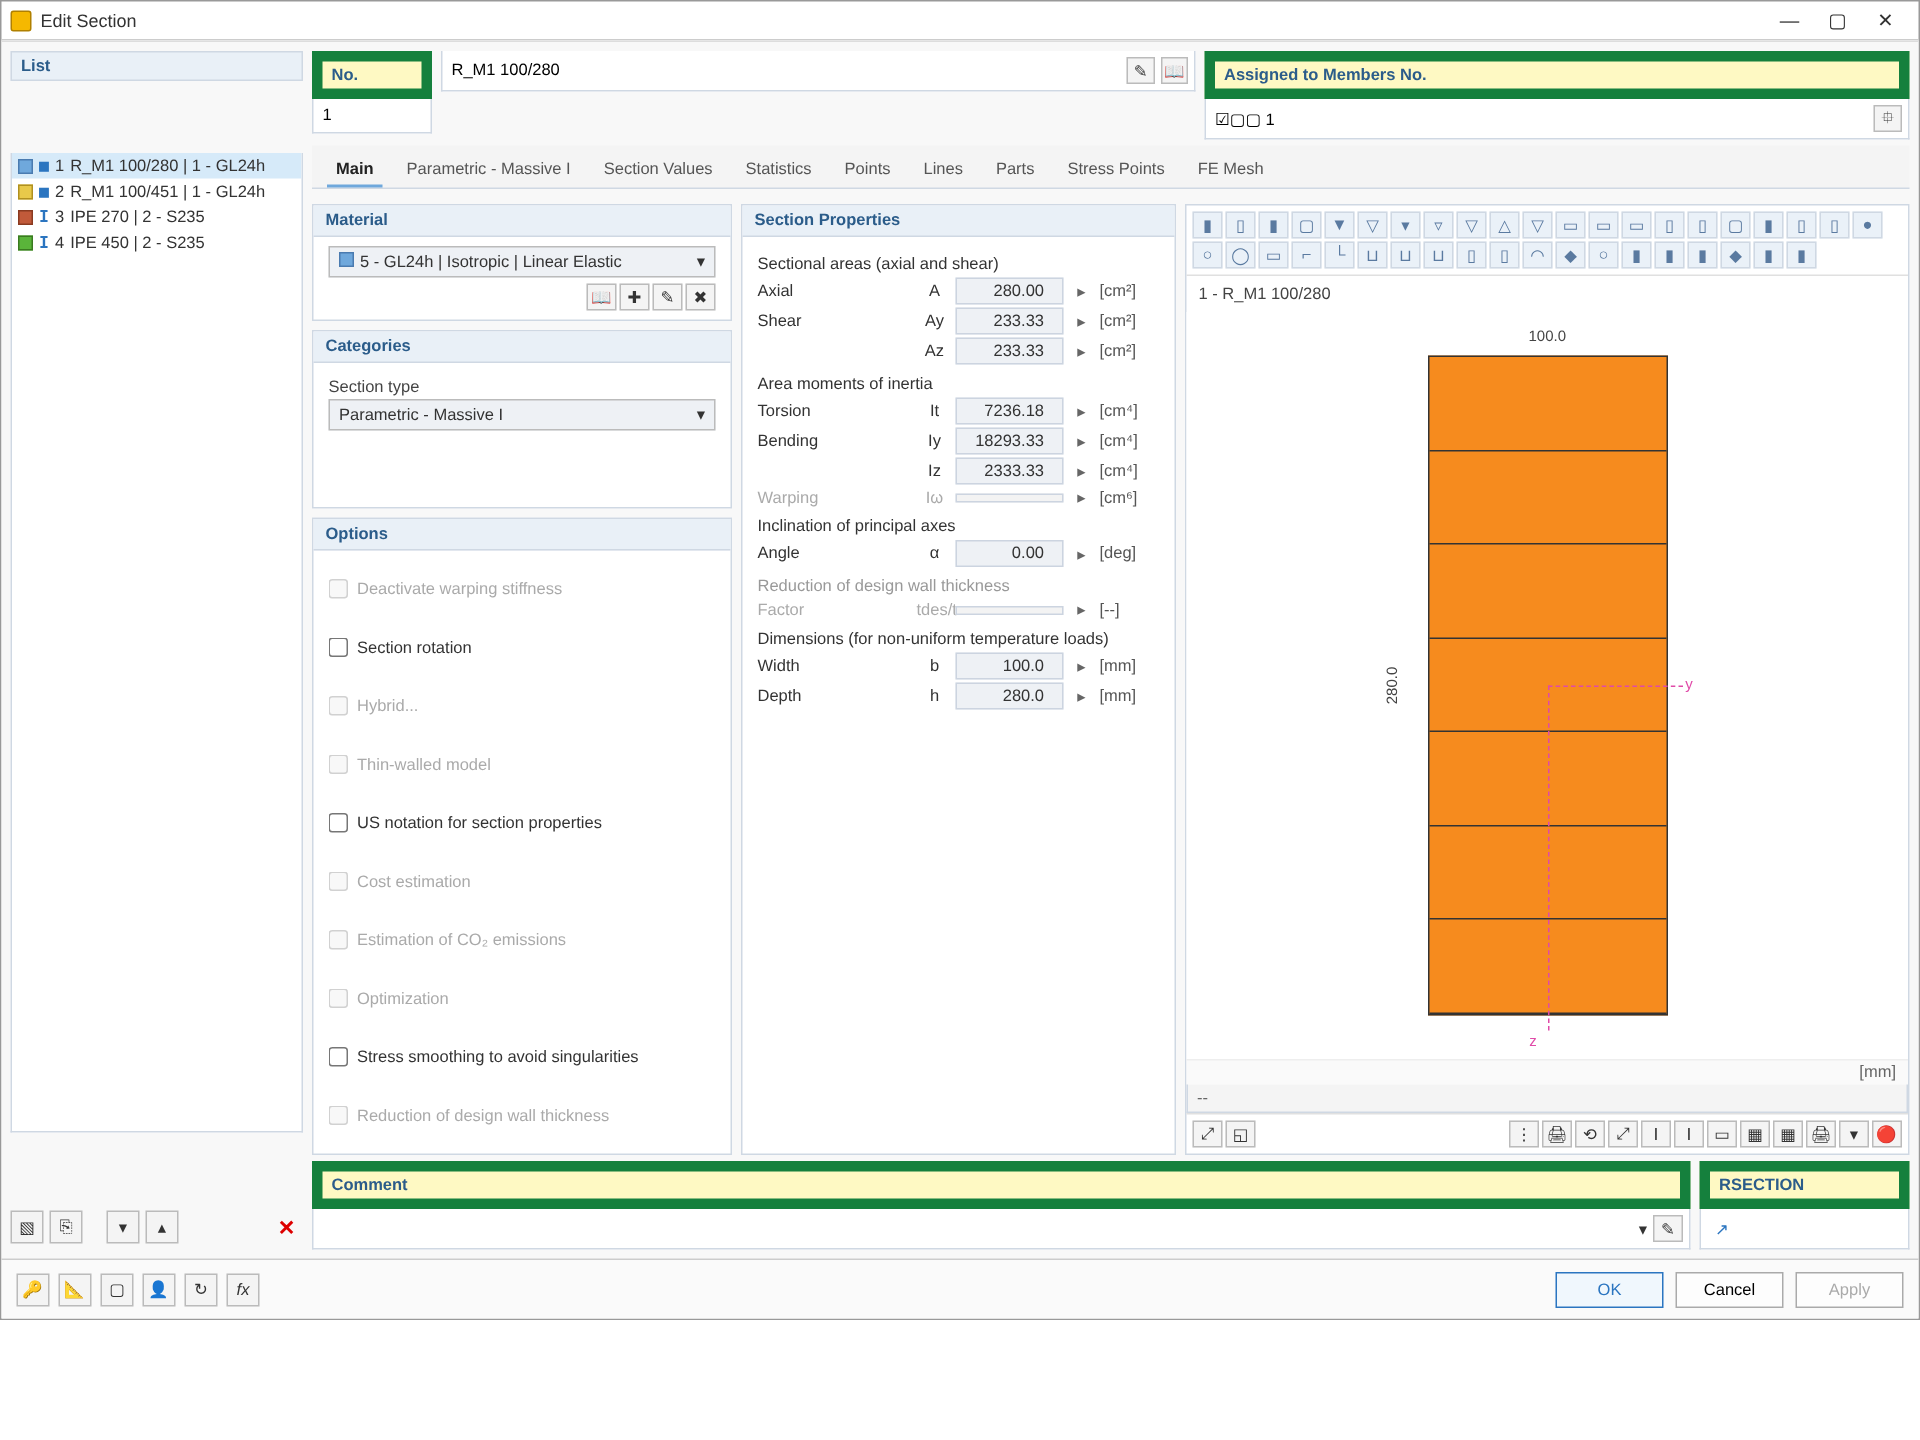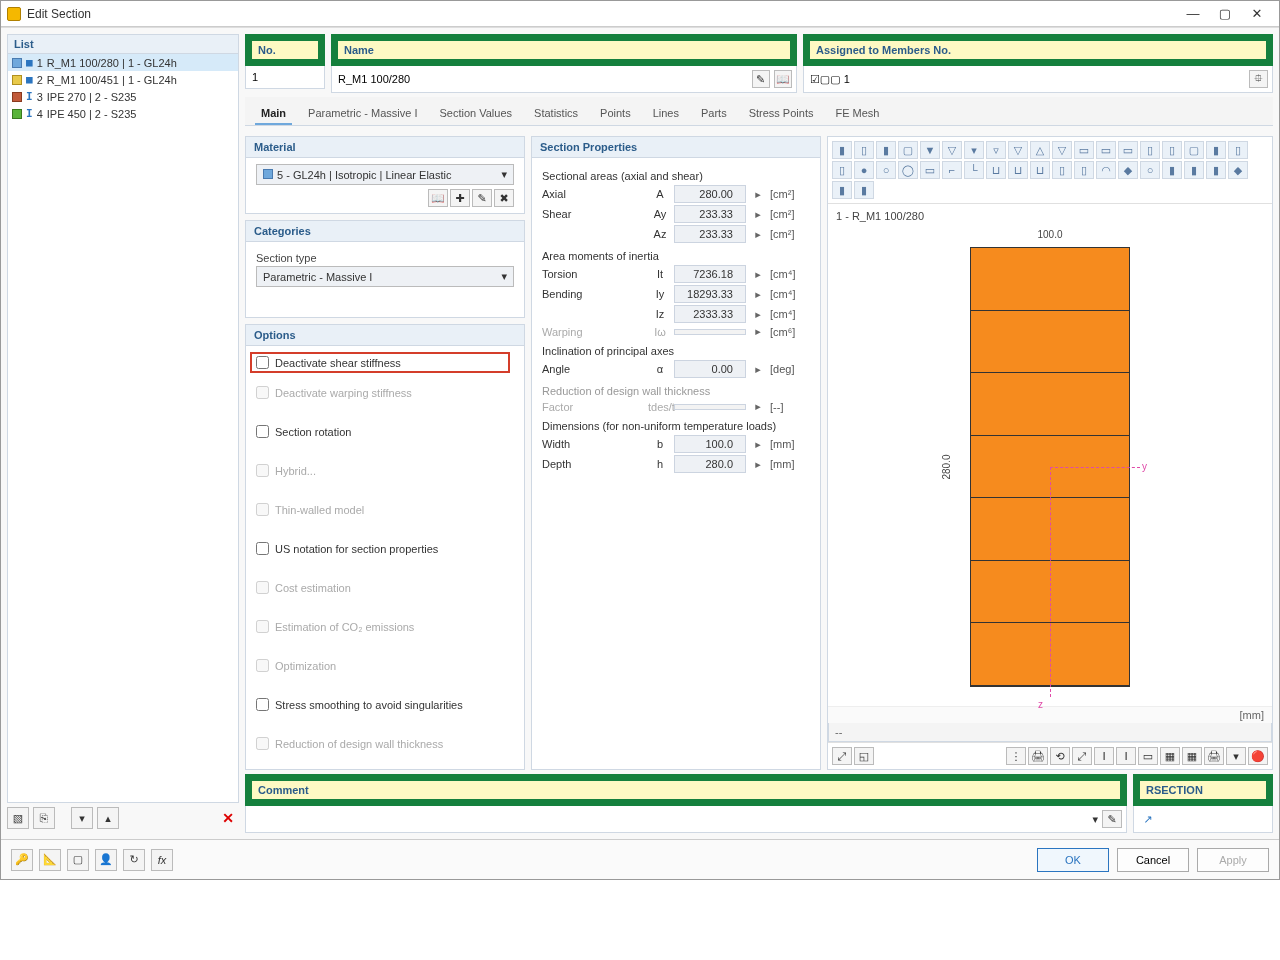--- a/index.html
+++ b/index.html
@@ -3,21 +3,21 @@
 <meta charset="utf-8">
 <style>
 * { box-sizing: border-box; font-family: "Segoe UI", Tahoma, sans-serif; font-size: 11px; }
 body { margin: 0; background: #fff; color: #333; }
 .window { width: 1280px; height: 880px; border: 1px solid #999; background: #fff; display: flex; flex-direction: column; }
 .titlebar { height: 26px; display: flex; align-items: center; padding: 0 6px; border-bottom: 1px solid #ccc; }
 .titlebar .icon { width: 14px; height: 14px; background: #f5b800; border-radius: 2px; margin-right: 6px; border:1px solid #b08000;}
 .titlebar .title { flex: 1; font-size: 12px; }
 .titlebar .wbtn { width: 32px; height: 20px; display:flex; align-items:center; justify-content:center; font-size:13px; cursor:pointer;}
 .body { flex:1; display:flex; border-top:1px solid #ddd; background:#f8f8f8; padding:6px; gap:6px;}
-.left-col { width:232px; display:flex; flex-direction:column;}
+.left-col { width:195px; display:flex; flex-direction:column;gap:48px;}
 .panel-head { background:#e9f0f7; border:1px solid #cfd8e3; padding:3px 6px; color:#2b5c8a; font-weight:600;}
 .panel-body { background:#fff; border:1px solid #cfd8e3; border-top:none; flex:1; overflow:auto;}
 .list-item { display:flex; align-items:center; gap:4px; padding:2px 4px; cursor:pointer;}
 .list-item.sel { background:#d6eaf9; }
 .sw { width:10px; height:10px; }
 .sw.blue{background:#6fa8dc;border:1px solid #4a7bb0;}
 .sw.yellow{background:#e8c94a;border:1px solid #b09020;}
 .sw.red{background:#c15a3a;border:1px solid #8a3a20;}
 .sw.green{background:#5ab43a;border:1px solid #3a7a20;}
 .ibeam { color:#2b75c0; font-weight:bold; font-family:monospace;}
@@ -127,21 +127,20 @@
 
     <div class="right-col">
       <div class="top-row">
         <div class="fieldset" style="width:80px;">
           <div class="label">No.</div>
           <div class="val">
               <input type="text" value="1" style="">
             </div>
         </div>
         <div class="fieldset" style="flex:1;">
-          <div class="label">Name</div>
           <div class="val">
             <input type="text" value="R_M1 100/280" style="">
             <span class="icon-btn" style="width:20px;height:18px">✎</span>
             <span class="icon-btn" style="width:20px;height:18px">📖</span>
           </div>
         </div>
         <div class="fieldset" style="width:470px;">
           <div class="label">Assigned to Members No.</div>
           <div class="val">
             <input type="text" value="☑▢▢ 1" style="">
@@ -186,24 +185,20 @@
               <div class="sub-label">Section type</div>
               <div class="select">
                 <span>Parametric - Massive I</span>
                 <span>▾</span>
               </div>
             </div>
           </div>
           <div class="pane" style="flex:1.4;">
             <div class="pane-head">Options</div>
             <div class="pane-body" id="options-body">
-                <div class="optrow highlight">
-                  <input type="checkbox" style="">
-                  <span>Deactivate shear stiffness</span>
-                </div>
                 <div class="optrow disabled">
                   <input type="checkbox" disabled="" style="">
                   <span>Deactivate warping stiffness</span>
                 </div>
                 <div class="optrow">
                   <input type="checkbox" style="">
                   <span>Section rotation</span>
                 </div>
                 <div class="optrow disabled">
                   <input type="checkbox" disabled="" style="">

